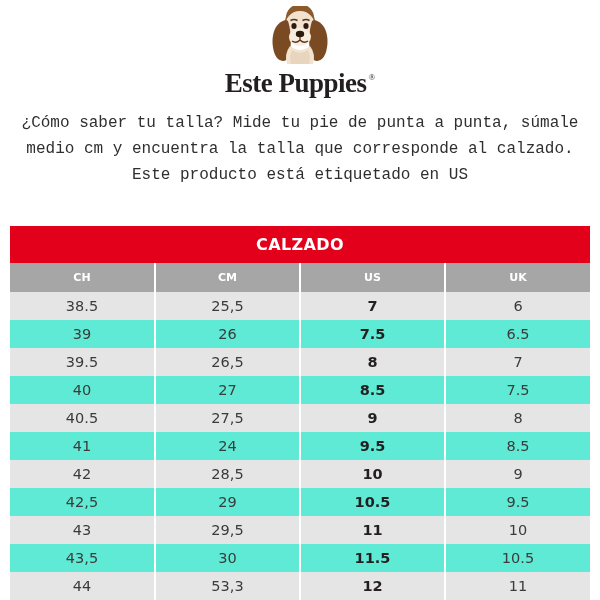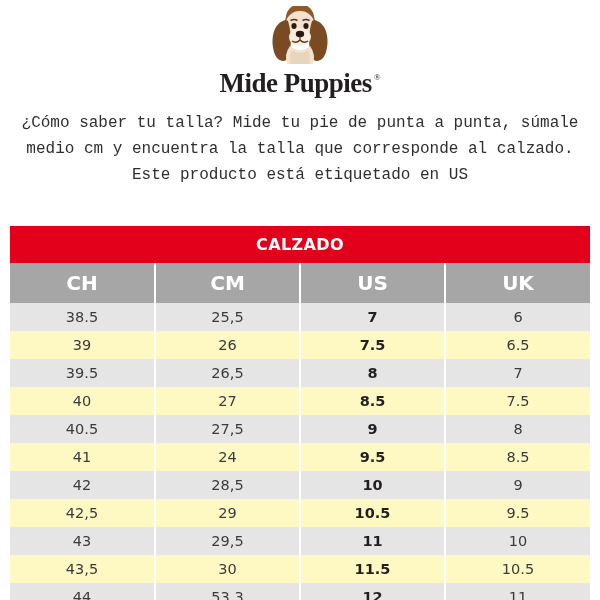--- a/index.html
+++ b/index.html
@@ -81,39 +81,39 @@
     margin-top: 37px;
   }
   table {
     width: 100%;
     border-collapse: collapse;
     table-layout: fixed;
   }
   thead th {
     background: #a6a6a6;
     color: #ffffff;
-    font-size: 20px;
+    font-size: 11px;
     font-weight: bold;
     padding: 8px 0;
     text-align: center;
     border-right: 2px solid #ffffff;
     font-family: "DejaVu Sans", sans-serif;
   }
   thead th:last-child { border-right: none; }
   tbody td {
     text-align: center;
     font-size: 14.5px;
     padding: 6px 0;
     color: #3b3b3b;
     border-right: 2px solid #ffffff;
     font-family: "DejaVu Sans", sans-serif;
   }
   tbody td:last-child { border-right: none; }
   tbody tr.odd td { background: #e5e5e5; }
-  tbody tr.even td { background: #fef9c3; }
+  tbody tr.even td { background: #5eead4; }
   tbody td.bold { font-weight: bold; color: #231f20; }
 </style>
 </head>
 <body>
 
 <div class="page">
 
   <div class="logo-block">
     <svg class="dog-icon" width="72" height="62" viewBox="0 0 72 62">
 
@@ -134,21 +134,21 @@
       <path d="M38.5 14.5 q3.5 -2 7 0" stroke="#5a3518" stroke-width="1.6" fill="none"></path>
 
       <ellipse cx="36" cy="28" rx="4.2" ry="3.2" fill="#2b1a10"></ellipse>
 
       <path d="M36 31 L36 34 M36 34 q-4 4 -8 1 M36 34 q4 4 8 1" stroke="#5a3518" stroke-width="1.3" fill="none"></path>
 
       <path d="M26 40 q10 8 20 0 q6 8 3 18 L23 58 q-3 -10 3 -18 Z" fill="#f2e2cf"></path>
       <path d="M28 44 q8 6 16 0 q3 7 1 14 L27 58 q-2 -7 1 -14 Z" fill="#e8d5bd"></path>
     </svg>
     <div class="brand">
-      <span class="brand-name">Mide Puppies</span>
+      <span class="brand-name">Este Puppies</span>
       <span class="brand-tm">®</span>
     </div>
   </div>
 
   <p class="intro">¿Cómo saber tu talla? Mide tu pie de punta a punta, súmale medio cm y encuentra la talla que corresponde al calzado. Este producto está etiquetado en US</p>
 
   <div class="table-wrap">
     <div class="table-title">CALZADO</div>
     <table>
       <thead>

